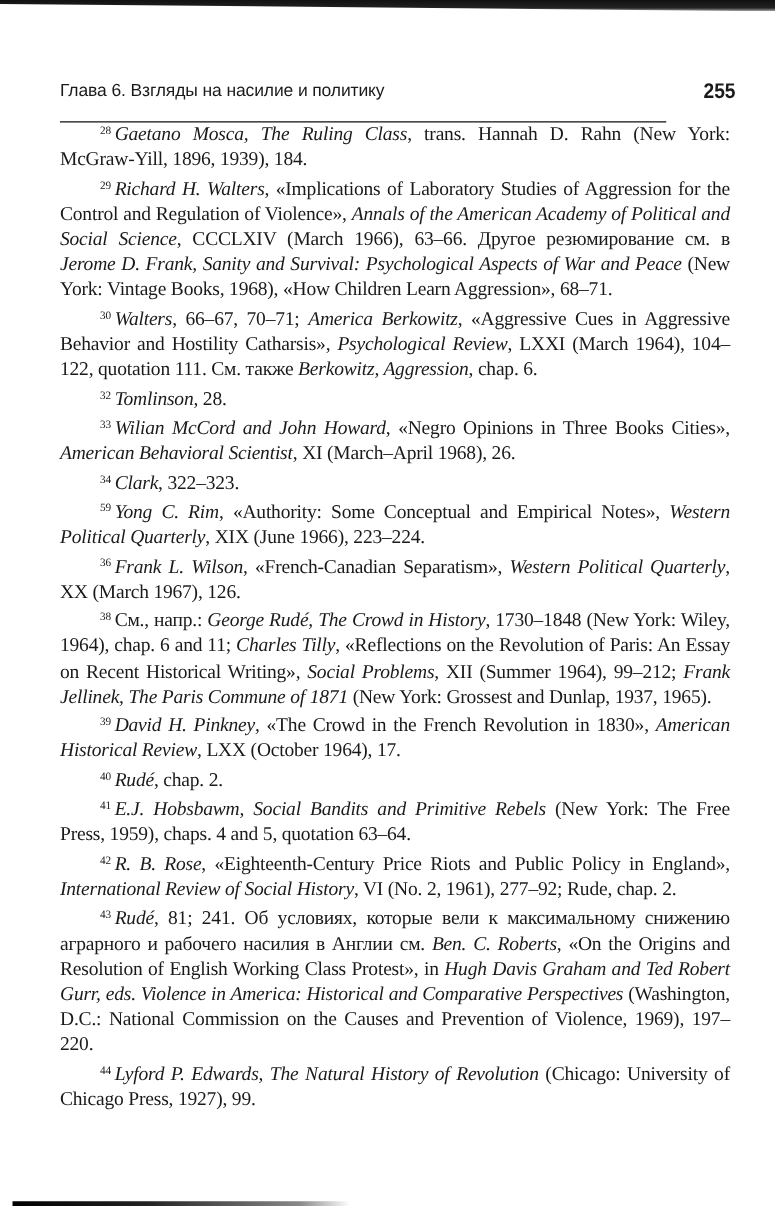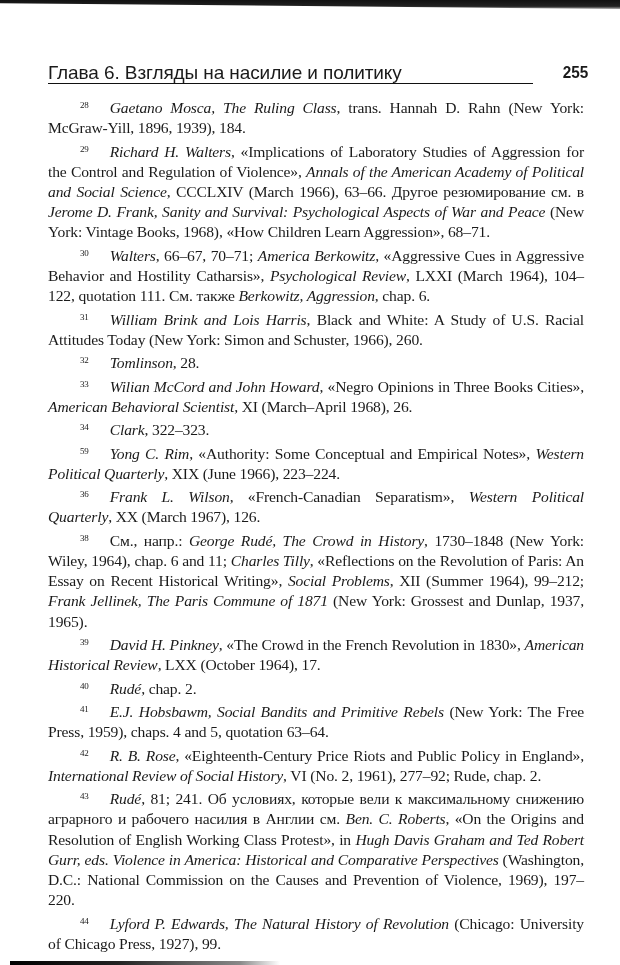--- a/index.html
+++ b/index.html
@@ -12,53 +12,52 @@
   .bottom-bar {
     position: absolute; left: 10px; top: 964px; width: 270px; height: 4px;
     background: linear-gradient(to right, #000 0%, #222 40%, #888 85%, rgba(200,200,200,0) 100%);
     transform: translateY(-3px);
   }
   .running-head {
     position: absolute; left: 48px; top: 63px; width: 540px; height: 22px;
   }
   .chapter-title {
     position: absolute; left: 0; top: 0; width: 485px;
-    font-family: "Liberation Sans", sans-serif; font-size: 19px; line-height: 19px;
-    border-bottom: 1.5px solid #111; padding-bottom: 1px; white-space: nowrap;
+    font-family: "Liberation Sans", sans-serif; font-size: 14px; line-height: 19px;
+    border-bottom: 1.5px solid #111; padding-bottom: 15px; white-space: nowrap;
     letter-spacing: -0.1px;
   }
   .page-number {
     position: absolute; right: 0; top: 0;
     font-family: "Liberation Sans", sans-serif; font-size: 17px; font-weight: bold; line-height: 19px;
     transform: scaleX(0.9); transform-origin: right;
   }
   .notes {
     position: absolute; left: 48px; top: 98px; width: 536px;
     font-family: "Liberation Serif", serif; font-size: 15.6px; line-height: 20.2px;
     text-align: justify;
   }
   .note { margin: 0 0 3.2px 0; text-indent: 32px; letter-spacing: -0.15px; }
-  .note sup { font-size: 9px; vertical-align: 5px; line-height: 0; margin-right: 21px; }
+  .note sup { font-size: 9px; vertical-align: 5px; line-height: 0; margin-right: 3px; }
   .note i { font-style: italic; }
 </style>
 </head>
 <body>
 
 <div class="top-bar"></div>
 
 <div class="running-head">
   <div class="chapter-title">Глава 6. Взгляды на насилие и политику</div>
   <div class="page-number">255</div>
 </div>
 
 <div class="notes" id="notes">
     <p class="note"><sup>28</sup><i>Gaetano Mosca, The Ruling Class</i><span>, trans. Hannah D. Rahn (New York: McGraw-Yill, 1896, 1939), 184.</span></p>
     <p class="note"><sup>29</sup><i>Richard H. Walters</i><span>, «Implications of Laboratory Studies of Aggression for the Control and Regulation of Violence», </span><i>Annals of the American Academy of Political and Social Science</i><span>, CCCLXIV (March 1966), 63–66. Другое резюмирование см. в </span><i>Jerome D. Frank, Sanity and Survival: Psychological Aspects of War and Peace</i><span> (New York: Vintage Books, 1968), «How Children Learn Aggression», 68–71.</span></p>
     <p class="note"><sup>30</sup><i>Walters</i><span>, 66–67, 70–71; </span><i>America Berkowitz</i><span>, «Aggressive Cues in Aggressive Behavior and Hostility Catharsis», </span><i>Psychological Review</i><span>, LXXI (March 1964), 104–122, quotation 111. См. также </span><i>Berkowitz, Aggression</i><span>, chap. 6.</span></p>
-    <p class="note"><sup>31</sup><i>William Brink and Lois Harris</i><span>, Black and White: A Study of U.S. Racial Attitudes Today (New York: Simon and Schuster, 1966), 260.</span></p>
     <p class="note"><sup>32</sup><i>Tomlinson</i><span>, 28.</span></p>
     <p class="note"><sup>33</sup><i>Wilian McCord and John Howard</i><span>, «Negro Opinions in Three Books Cities», </span><i>American Behavioral Scientist</i><span>, XI (March–April 1968), 26.</span></p>
     <p class="note"><sup>34</sup><i>Clark</i><span>, 322–323.</span></p>
     <p class="note"><sup>59</sup><i>Yong C. Rim</i><span>, «Authority: Some Conceptual and Empirical Notes», </span><i>Western Political Quarterly</i><span>, XIX (June 1966), 223–224.</span></p>
     <p class="note"><sup>36</sup><i>Frank L. Wilson</i><span>, «French-Canadian Separatism», </span><i>Western Political Quarterly</i><span>, XX (March 1967), 126.</span></p>
     <p class="note"><sup>38</sup><span>См., напр.: </span><i>George Rudé, The Crowd in History</i><span>, 1730–1848 (New York: Wiley, 1964), chap. 6 and 11; </span><i>Charles Tilly</i><span>, «Reflections on the Revolution of Paris: An Essay on Recent Historical Writing», </span><i>Social Problems</i><span>, XII (Summer 1964), 99–212; </span><i>Frank Jellinek, The Paris Commune of 1871</i><span> (New York: Grossest and Dunlap, 1937, 1965).</span></p>
     <p class="note"><sup>39</sup><i>David H. Pinkney</i><span>, «The Crowd in the French Revolution in 1830», </span><i>American Historical Review</i><span>, LXX (October 1964), 17.</span></p>
     <p class="note"><sup>40</sup><i>Rudé</i><span>, chap. 2.</span></p>
     <p class="note"><sup>41</sup><i>E.J. Hobsbawm, Social Bandits and Primitive Rebels</i><span> (New York: The Free Press, 1959), chaps. 4 and 5, quotation 63–64.</span></p>
     <p class="note"><sup>42</sup><i>R. B. Rose</i><span>, «Eighteenth-Century Price Riots and Public Policy in England», </span><i>International Review of Social History</i><span>, VI (No. 2, 1961), 277–92; Rude, chap. 2.</span></p>

